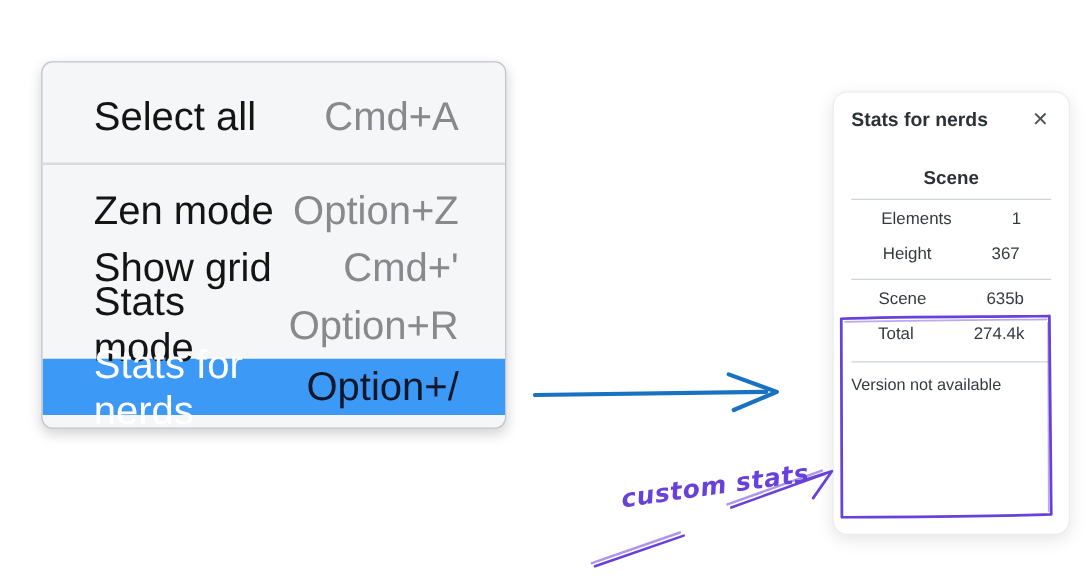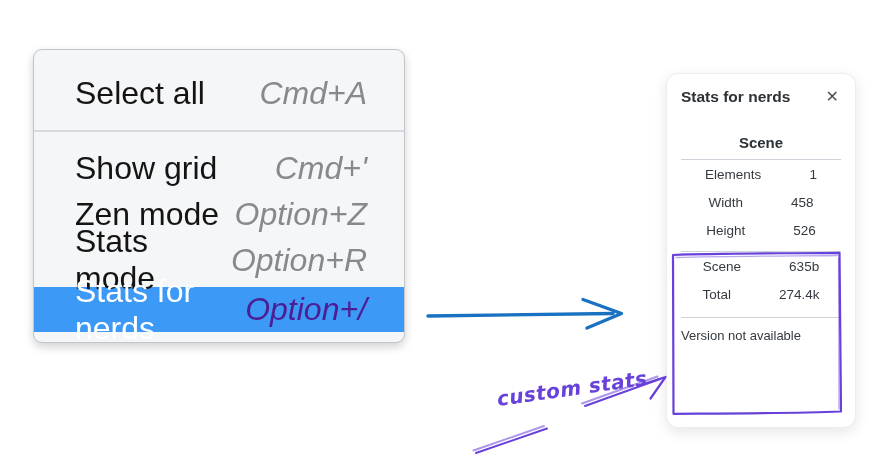--- a/index.html
+++ b/index.html
@@ -28,32 +28,32 @@
   .menu-item {
     height: 46px;
     display: flex;
     align-items: center;
     justify-content: space-between;
     padding: 0 37px 0 41px;
     font-size: 32px;
     color: #141414;
     cursor: default;
   }
-  .menu-item .mi-shortcut { color: #87898c; font-style: italic; }
+  .menu-item .mi-shortcut { color: #87898c; }
   .menu-sep {
     border-top: 2px solid #d8dade;
     margin: 14px 0 13px 0;
   }
   .menu-item.selected {
     height: 45px;
     margin-top: 4px;
     background: #3d99f6;
     color: #ffffff;
   }
-  .menu-item.selected .mi-shortcut { color: #4c1d95; }
+  .menu-item.selected .mi-shortcut { color: #0f172a; }
 
   
   .stats-panel {
     position: absolute;
     left: 666px; top: 73px;
     width: 190px; height: 355px;
     box-sizing: border-box;
     background: #ffffff;
     border: 1px solid #ececee;
     border-radius: 12px;
@@ -137,26 +137,26 @@
 
 <div class="canvas">
 
   <div class="context-menu">
     <div class="menu-item">
       <span class="mi-label">Select all</span>
       <span class="mi-shortcut">Cmd+A</span>
     </div>
     <div class="menu-sep"></div>
     <div class="menu-item">
+      <span class="mi-label">Zen mode</span>
+      <span class="mi-shortcut">Option+Z</span>
+    </div>
+    <div class="menu-item">
       <span class="mi-label">Show grid</span>
       <span class="mi-shortcut">Cmd+'</span>
-    </div>
-    <div class="menu-item">
-      <span class="mi-label">Zen mode</span>
-      <span class="mi-shortcut">Option+Z</span>
     </div>
     <div class="menu-item">
       <span class="mi-label">Stats mode</span>
       <span class="mi-shortcut">Option+R</span>
     </div>
     <div class="menu-item selected">
       <span class="mi-label">Stats for nerds</span>
       <span class="mi-shortcut">Option+/</span>
     </div>
   </div>
@@ -168,26 +168,22 @@
     </div>
 
     <div class="section sec-scene">
       <div class="sec-heading">Scene</div>
       <div class="sec-divider"></div>
       <div class="stat-row">
         <span class="sl">Elements</span>
         <span class="sv">1</span>
       </div>
       <div class="stat-row">
-        <span class="sl">Width</span>
-        <span class="sv">458</span>
-      </div>
-      <div class="stat-row">
         <span class="sl">Height</span>
-        <span class="sv">526</span>
+        <span class="sv">367</span>
       </div>
     </div>
 
     <div class="section sec-storage">
       <div class="sec-divider"></div>
       <div class="stat-row">
         <span class="sl">Scene</span>
         <span class="sv">635b</span>
       </div>
       <div class="stat-row">

